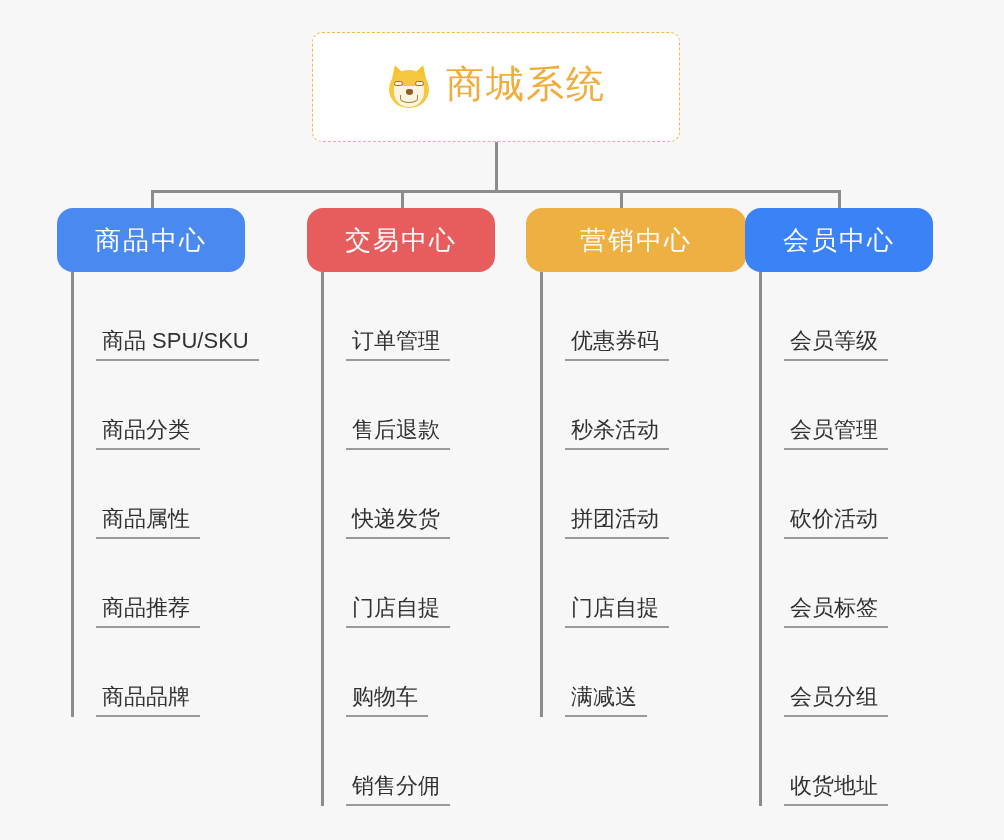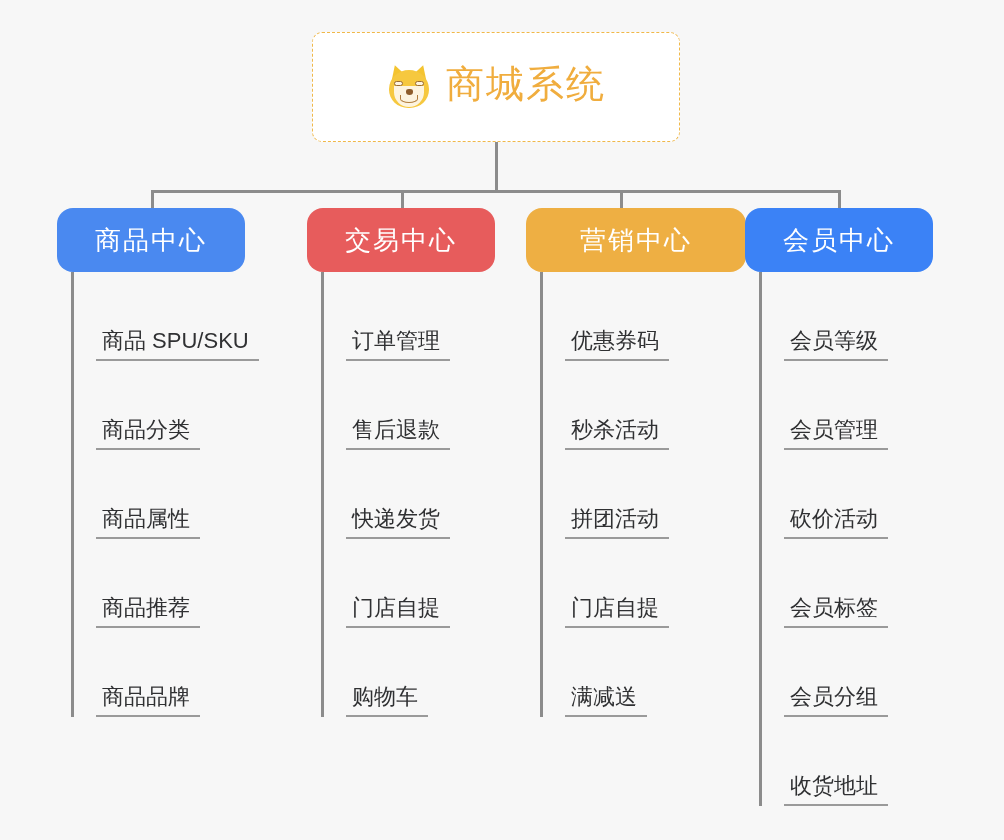--- a/index.html
+++ b/index.html
@@ -213,20 +213,23 @@
         </div>
       <div class="child-row">
           <span class="child-label">快递发货</span>
         </div>
       <div class="child-row">
           <span class="child-label">门店自提</span>
         </div>
       <div class="child-row">
           <span class="child-label">购物车</span>
         </div>
+      <div class="child-row">
+          <span class="child-label">销售分佣</span>
+        </div>
     </div>
   </div>
 
   <div class="column" style="left:526px; width:190px;">
     <div class="cat-box" style="width:220px; background:#eeaf43;">
       <span>营销中心</span>
     </div>
     <div class="children">
       <div class="child-row">
           <span class="child-label">优惠券码</span>

